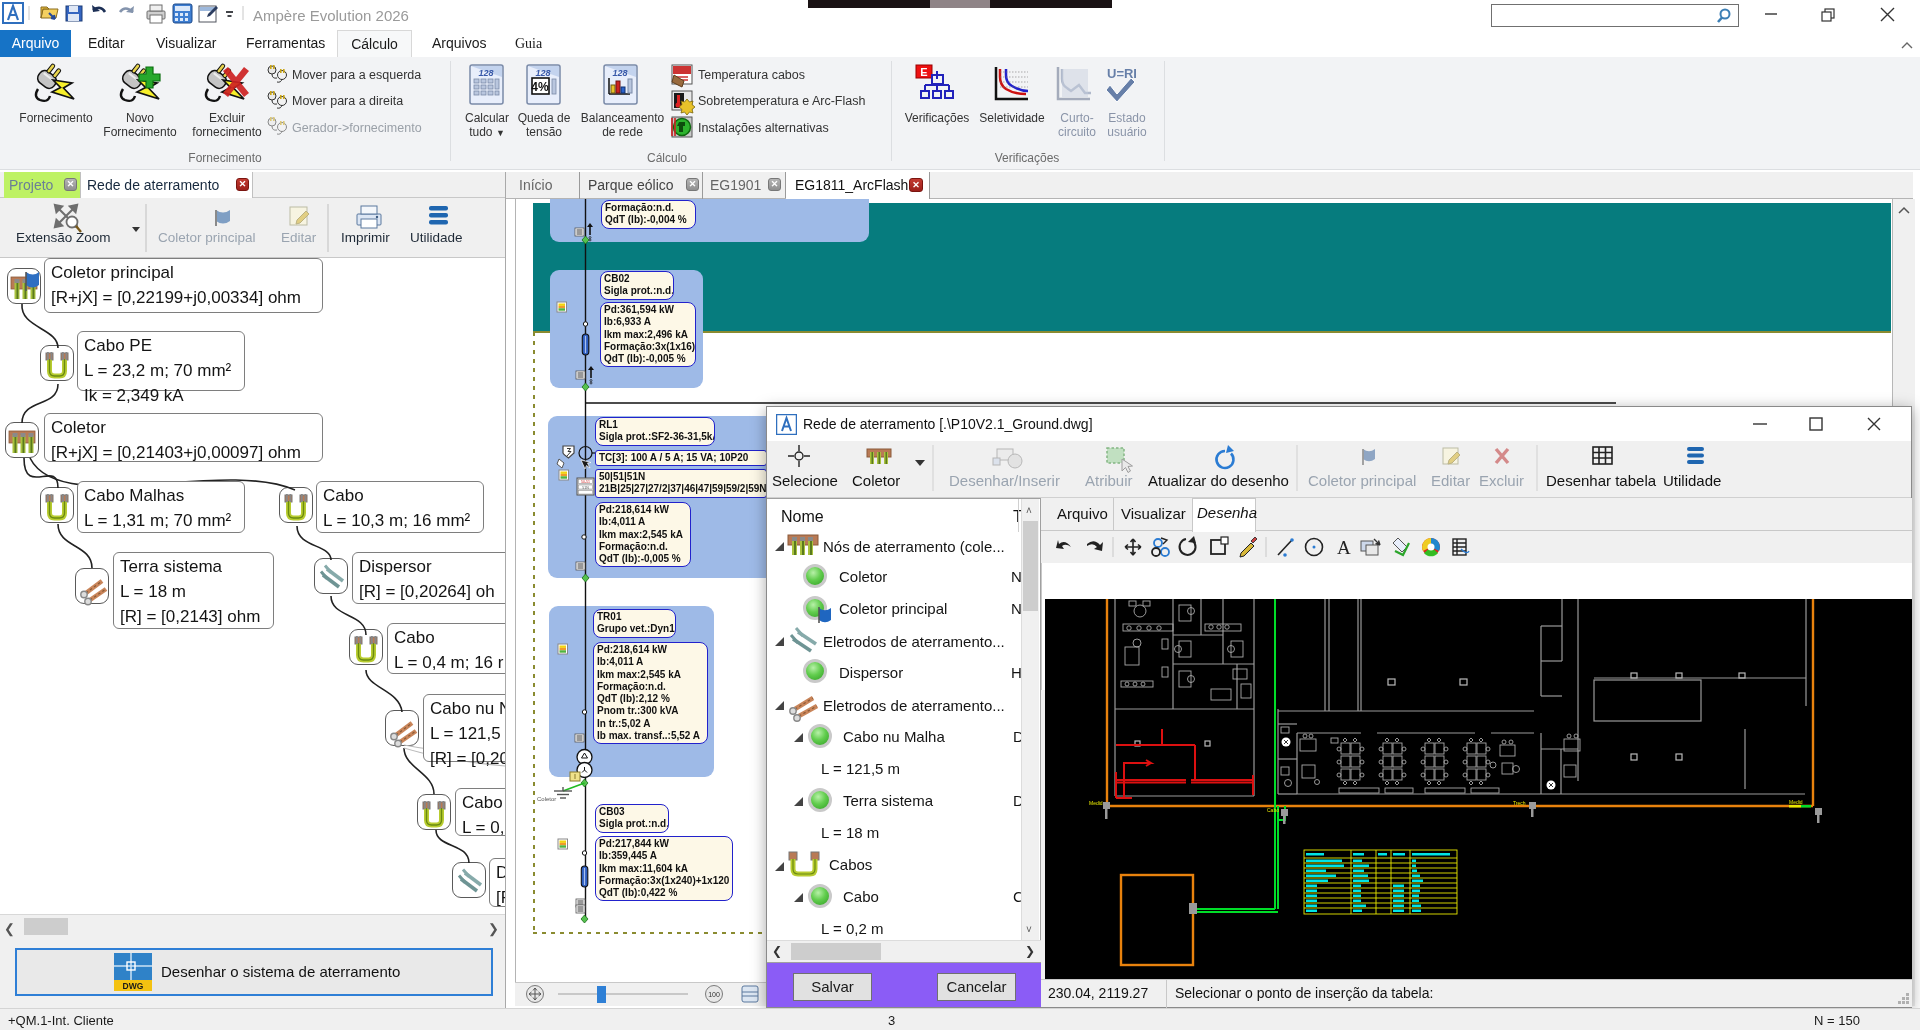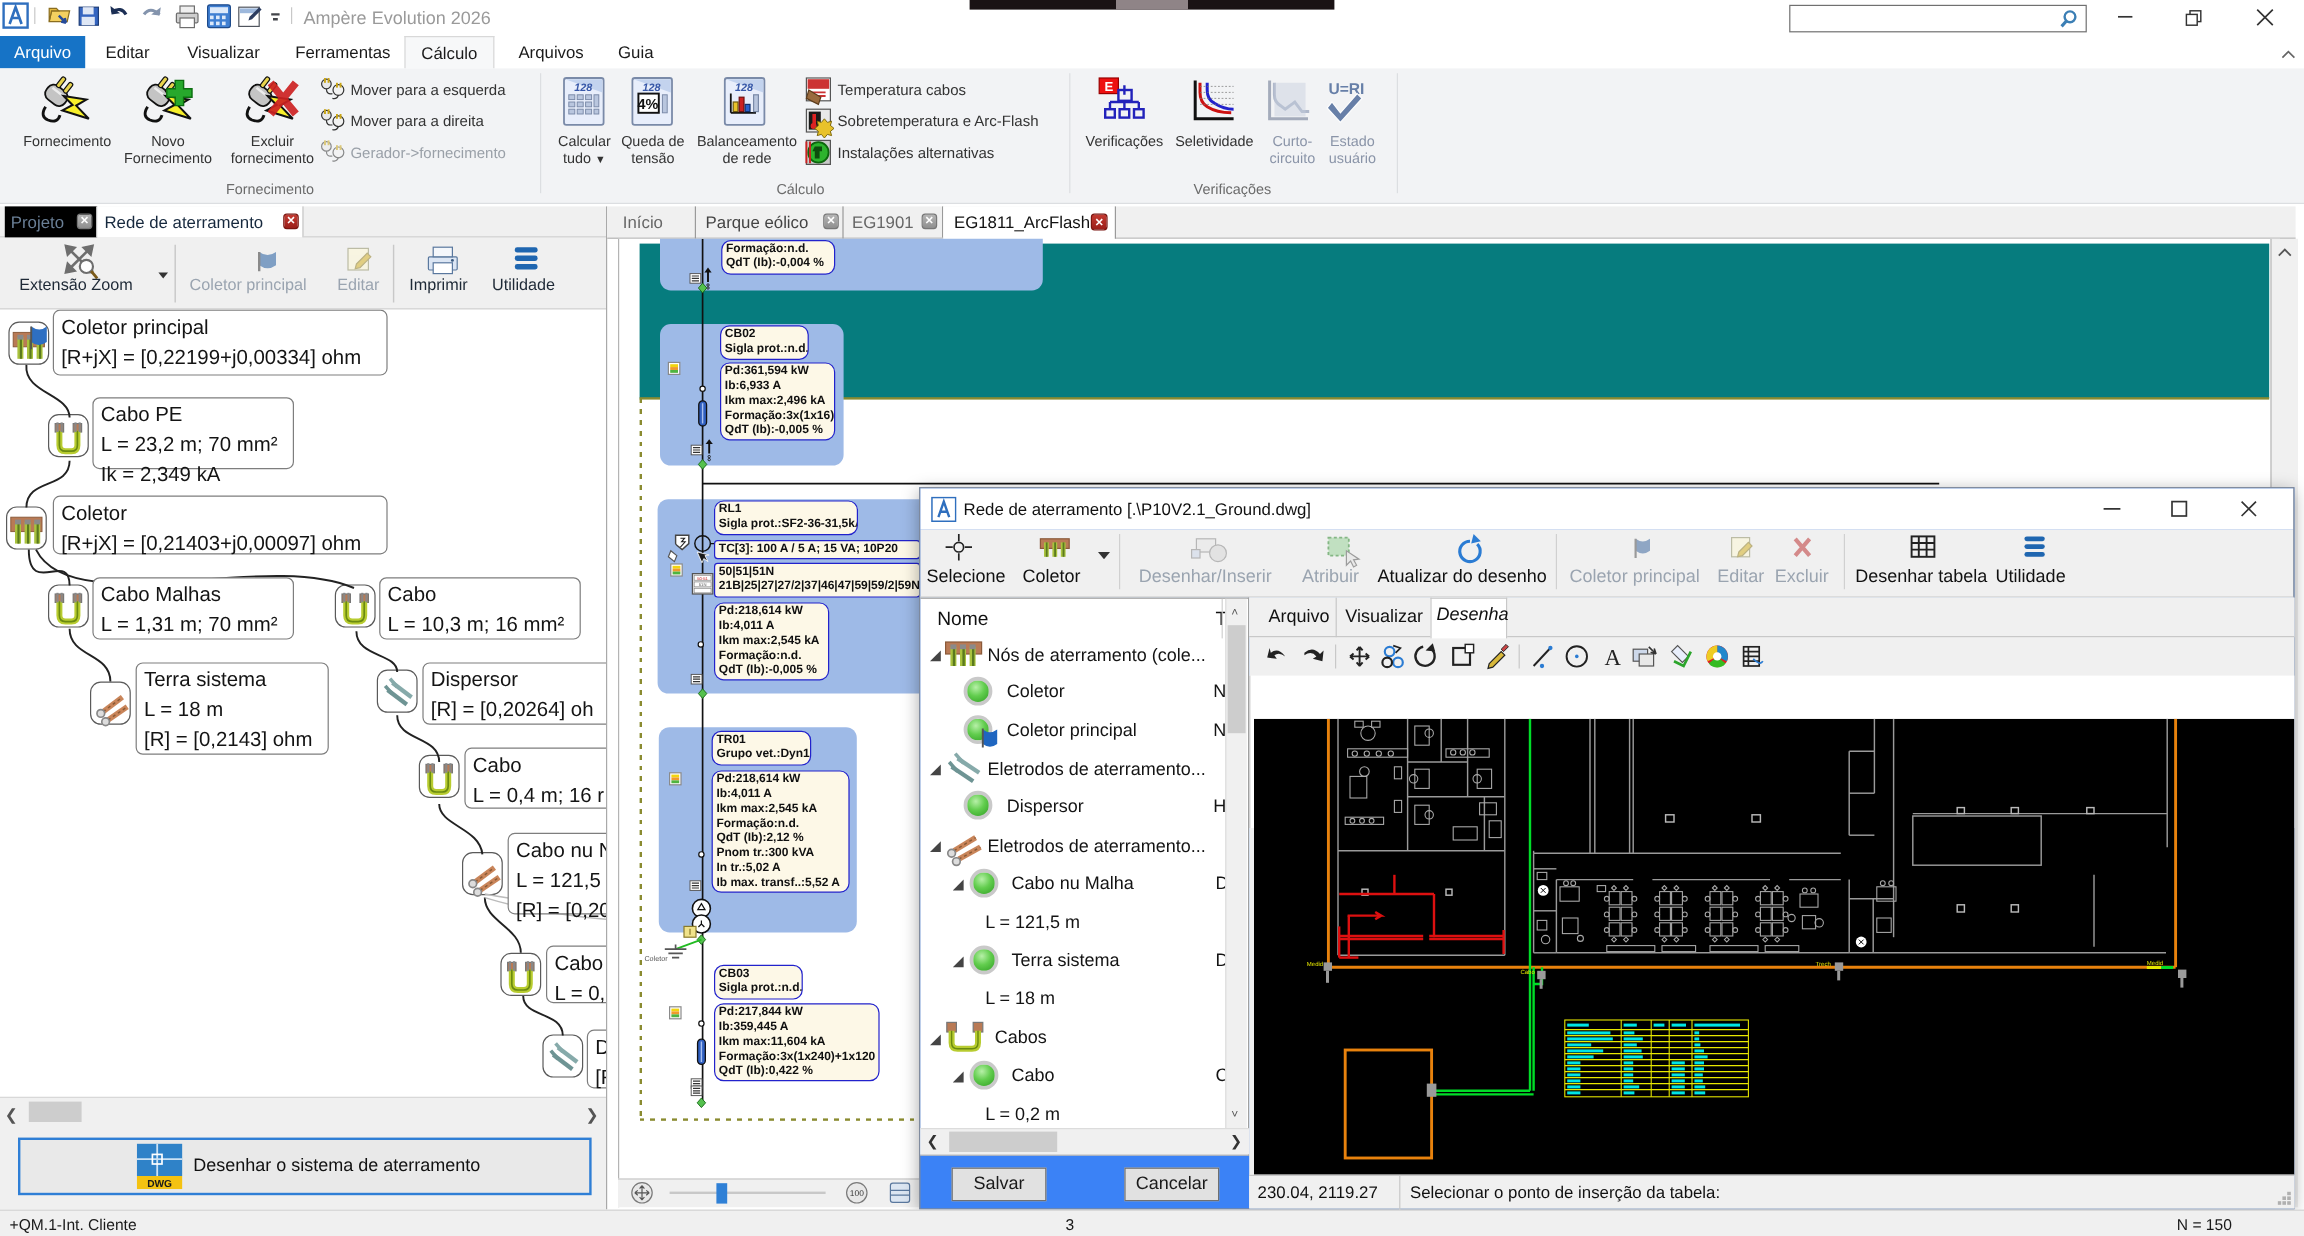--- a/index.html
+++ b/index.html
@@ -36,21 +36,21 @@
 #lp-btn { position:absolute; left:15px; top:776px; width:478px; height:48px; background:#e9e9e9; border:2px solid #2f7fd6; }
 
 #midtabs { position:absolute; left:506px; top:172px; width:1407px; height:27px; background:#f0f0f0; border-bottom:1px solid #b4b4b4; }
 #midcanvas { position:absolute; left:515px; top:199px; width:1385px; height:807px; background:#fff; border-left:1px solid #b4b4b4; overflow:hidden; }
 #vscroll { position:absolute; z-index:6; left:1892px; top:199px; width:23px; height:807px; background:#f0f0f0; border-left:1px solid #b7b7b7; }
 #midzoom { position:absolute; z-index:6; left:515px; top:982px; width:251px; height:24px; background:#f0f0f0; border-top:1px solid #c8c8c8; }
 .bluebox { position:absolute; background:#9ebae7; border-radius:9px; }
 .creamlbl { position:absolute; background:#fdf8e7; border:1.5px solid #2222cc; border-radius:8px; font-size:10px; font-weight:bold; color:#101010; line-height:12.3px; padding:1px 3px; white-space:nowrap; z-index:4; overflow:hidden; }
 
 
-#fwin { position:absolute; left:766px; top:406px; width:1146px; height:602px; z-index:10; background:#3b82f6; border:1px solid #8a8a8a; box-shadow:0 3px 14px rgba(0,0,0,0.35); }
+#fwin { position:absolute; left:766px; top:406px; width:1146px; height:602px; z-index:10; background:#8b5cf6; border:1px solid #8a8a8a; box-shadow:0 3px 14px rgba(0,0,0,0.35); }
 #fw-title { position:absolute; left:0; top:0; width:1144px; height:34px; background:#fff; }
 #fw-toolbar { position:absolute; left:0; top:34px; width:1144px; height:57px; background:#f0f0f0; border-bottom:1px solid #d0d0d0; }
 #fw-left { position:absolute; left:0; top:91px; width:274px; height:465px; background:#fff; border:1px solid #a0a0a0; border-left:none; }
 #fw-right { position:absolute; left:274px; top:91px; width:871px; height:509px; background:#f0f0f0; }
 .treerow { position:absolute; font-size:15px; color:#141414; white-space:nowrap; }
 .greenball { position:absolute; width:24px; height:24px; border-radius:50%; background:radial-gradient(circle at 40% 32%, #b7f0a8 0%, #62cd4e 45%, #2e9e22 100%); border:3px solid #c9c9c9; }
 .fwbtn { position:absolute; width:79px; height:28px; background:#e1e1e1; border:1px solid #707070; font-size:15px; color:#1a1a1a; text-align:center; line-height:26px; }
 
 
 #statusbar { position:absolute; z-index:12; left:0; top:1008px; width:1920px; height:22px; background:#f0f0f0; border-top:1px solid #d4d4d4; font-size:13px; color:#1a1a1a; }
@@ -119,21 +119,21 @@
       <div class="mid"></div>
     </div>
 
 <div id="menurow">
   <div class="menuitem" style="left:0;width:71px;background:#1673c6;color:#fff;text-align:center;">Arquivo</div>
   <div class="menuitem" style="left:88px;">Editar</div>
   <div class="menuitem" style="left:156px;">Visualizar</div>
   <div class="menuitem" style="left:246px;">Ferramentas</div>
   <div class="menuitem" style="left:337px;width:75px;background:#f7f8f9;border:1px solid #d8d8d8;border-bottom:none;text-align:center;">Cálculo</div>
   <div class="menuitem" style="left:432px;">Arquivos</div>
-  <div class="menuitem" style="left:515px;">Guia</div>
+  <div class="menuitem" style="left:515px;font-family:Liberation Serif, serif;">Guia</div>
   <svg class="abs" style="left:1899px;top:9px;" width="16" height="13" viewBox="0 0 16 13">
         <path d="M3 9 l5 -5 5 5" stroke="#666" stroke-width="1.4" fill="none"></path>
       </svg>
 </div>
 
 <div id="ribbon">
   <div class="rsep" style="left:450px;"></div>
   <div class="rsep" style="left:891px;"></div>
   <div class="rsep" style="left:1164px;"></div>
   <div class="rgrouplabel" style="left:125px;">Fornecimento</div>
@@ -282,21 +282,21 @@
   <div class="ribsmalltext" style="left:698px;top:37px;">Sobretemperatura e Arc-Flash</div>
   <div class="ribsmalltext" style="left:698px;top:64px;">Instalações alternativas</div>
   <div class="riblabel" style="left:887px;top:54px;width:100px;">Verificações</div>
   <div class="riblabel" style="left:962px;top:54px;width:100px;">Seletividade</div>
   <div class="riblabel" style="left:1027px;top:54px;width:100px;color:#8a94a8;">Curto-<br>circuito</div>
   <div class="riblabel" style="left:1077px;top:54px;width:100px;color:#8a94a8;">Estado<br>usuário</div>
 </div>
 
 <div id="leftpanel">
   <div id="lp-tabs">
-    <div class="abs" style="left:4px;top:0;width:77px;height:26px;background:#000000;border-right:1px solid #c0c0c0;">
+    <div class="abs" style="left:4px;top:0;width:77px;height:26px;background:#bef264;border-right:1px solid #c0c0c0;">
       <span class="abs" style="left:5px;top:5px;font-size:14px;color:#6a7f96;">Projeto</span>
       <span class="abs" style="left:60px;top:6px;width:13px;height:13px;background:linear-gradient(#b5b5b5,#8f8f8f);border:1px solid #777;border-radius:3px;color:#fff;font-size:9px;line-height:11px;text-align:center;font-weight:bold;">✕</span>
     </div>
     <div class="abs" style="left:81px;top:0;width:172px;height:26px;background:#fff;border-right:1px solid #c0c0c0;">
       <span class="abs" style="left:6px;top:5px;font-size:14px;color:#17293e;">Rede de aterramento</span>
       <span class="abs" style="left:155px;top:6px;width:13px;height:13px;background:linear-gradient(#c33a31,#9c1f1a);border:1px solid #7a1510;border-radius:3px;color:#fff;font-size:9px;line-height:11px;text-align:center;font-weight:bold;">✕</span>
     </div>
   </div>
   <div id="lp-toolbar">
     <svg class="abs" style="left:0;top:0;" width="505" height="59" viewBox="0 0 505 59">

